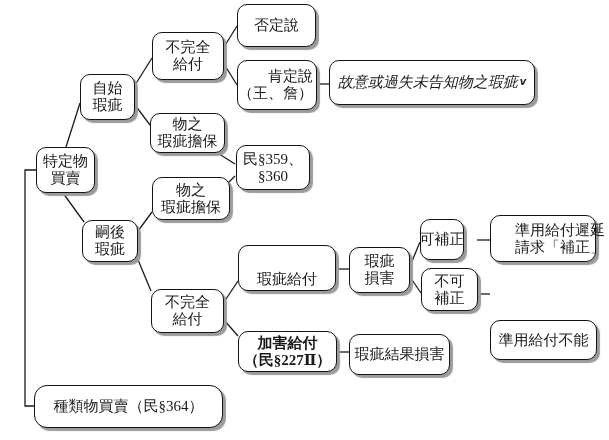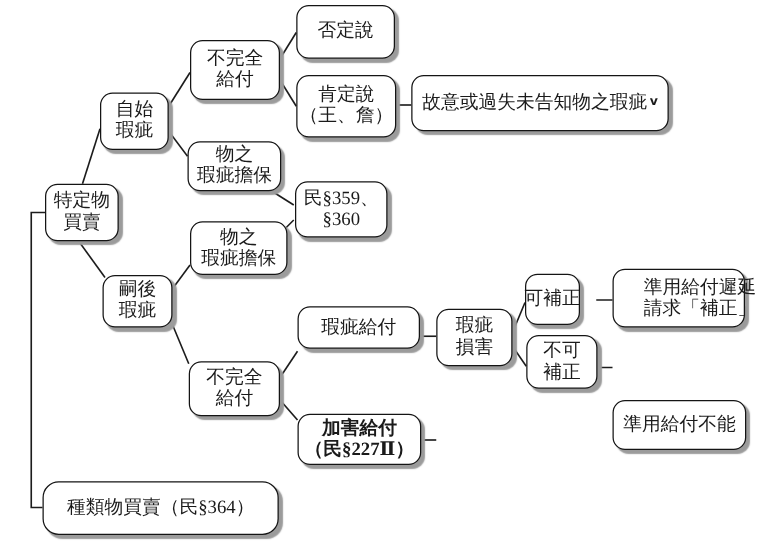--- a/index.html
+++ b/index.html
@@ -23,21 +23,21 @@
     display:flex;
     flex-direction:column;
     align-items:center;
     justify-content:center;
     text-align:center;
     font-size:15px;
     line-height:17px;
     white-space:nowrap;
     padding:2px 3px;
   }
-  .node.row{flex-direction:row;}
+  .node.row{flex-direction:row;font-style:italic;}
   .node.align-left{align-items:flex-start;text-align:left;padding-left:24px;}
   .marker{
     font-family:"DejaVu Sans",sans-serif;
     font-size:10px;
     font-weight:bold;
     margin-left:2px;
     transform:translateY(-1px);
   }
 </style>
 </head>
@@ -80,21 +80,21 @@
 
   <div class="node" style="left:152px;top:32px;width:72px;height:48px;">
     <span>不完全</span>
     <span>給付</span>
   </div>
 
   <div class="node" style="left:237px;top:4px;width:79px;height:43px;align-items:center;">
     <span>否定說</span>
   </div>
 
-  <div class="node" style="left:237px;top:60px;width:80px;height:50px;">
+  <div class="node" style="left:237px;top:60px;width:80px;height:50px;align-items:flex-end;">
     <span>肯定說</span>
     <span>（王、詹）</span>
   </div>
 
   <div class="node row" style="left:329px;top:60px;width:206px;height:45px;">
     <span>故意或過失未告知物之瑕疵</span>
     <span class="marker">v</span>
   </div>
 
   <div class="node" style="left:150px;top:113px;width:75px;height:40px;">
@@ -115,21 +115,21 @@
   <div class="node" style="left:82px;top:220px;width:56px;height:42px;">
     <span>嗣後</span>
     <span>瑕疵</span>
   </div>
 
   <div class="node" style="left:151px;top:289px;width:73px;height:44px;">
     <span>不完全</span>
     <span>給付</span>
   </div>
 
-  <div class="node" style="left:238px;top:245px;width:98px;height:34px;">
+  <div class="node" style="left:238px;top:245px;width:98px;height:46px;justify-content:flex-end;">
     <span>瑕疵給付</span>
   </div>
 
   <div class="node" style="left:349px;top:247px;width:61px;height:46px;">
     <span>瑕疵</span>
     <span>損害</span>
   </div>
 
   <div class="node" style="left:420px;top:219px;width:44px;height:41px;">
     <span>可補正</span>
@@ -147,18 +147,21 @@
 
   <div class="node" style="left:490px;top:275px;width:107px;height:40px;margin-top:45px;">
     <span>準用給付不能</span>
   </div>
 
   <div class="node" style="left:238px;top:331px;width:99px;height:41px;font-weight:bold;">
     <span>加害給付</span>
     <span>（民§227Ⅱ）</span>
   </div>
 
+  <div class="node" style="left:349px;top:334px;width:101px;height:41px;">
+    <span>瑕疵結果損害</span>
+  </div>
 
   <div class="node" style="left:34px;top:385px;width:189px;height:43px;border-radius:13px;">
     <span>種類物買賣（民§364）</span>
   </div>
 
 </div>
 
 </body></html>

